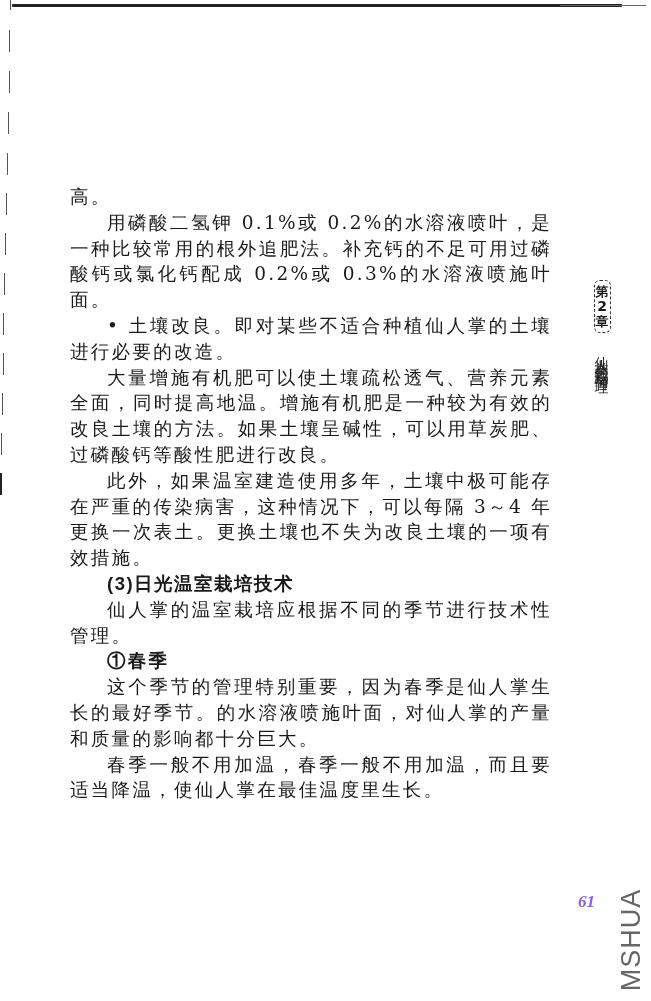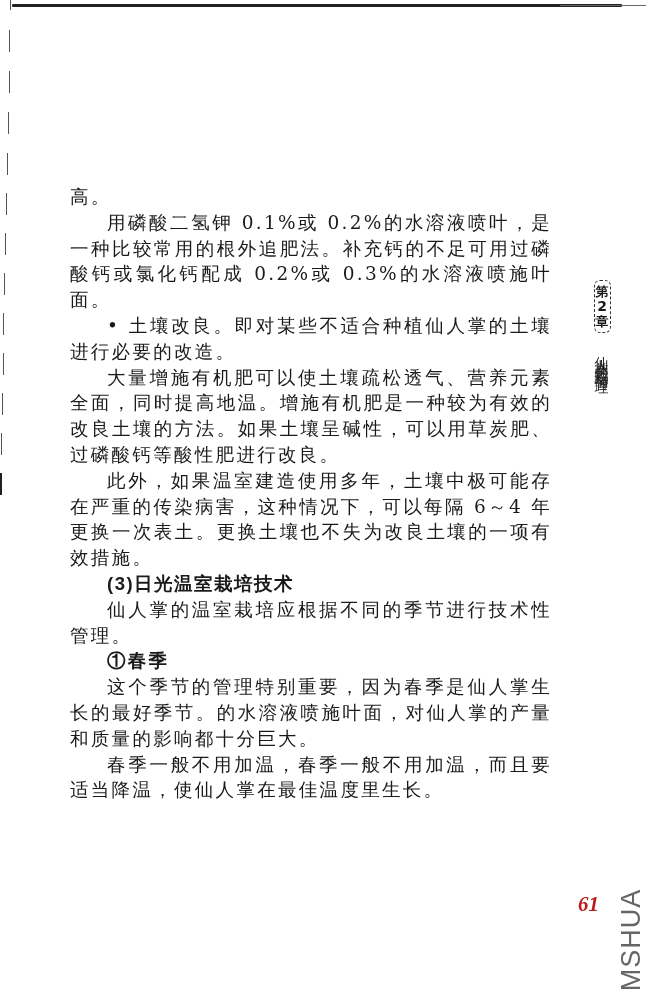--- a/index.html
+++ b/index.html
@@ -107,22 +107,22 @@
       letter-spacing: 3px;
       color: #222;
     }
     .page-number {
       position: absolute;
       left: 578px;
       top: 892px;
       font-family: "Liberation Serif", "DejaVu Serif", serif;
       font-style: italic;
       font-weight: bold;
-      font-size: 21px;
-      color: #b91c1c;
+      font-size: 17px;
+      color: #8b5cf6;
     }
     .watermark {
       position: absolute;
       left: 631px;
       top: 940px;
       transform: translate(-50%, -50%) rotate(-90deg);
       font-family: "Liberation Sans", "DejaVu Sans", sans-serif;
       font-size: 27px;
       letter-spacing: 1px;
       color: #666;
@@ -149,21 +149,21 @@
   <div class="dash" style="left:2px; top:393px;"></div>
   <div class="dash" style="left:1px; top:433px;"></div>
   <div class="dash" style="left:0px; top:473px; width:2px; background:#222;"></div>
 </div>
 
 <div class="page-text">
   <p>高。</p>
   <p class="indent">用磷酸二氢钾 0.1%或 0.2%的水溶液喷叶，是一种比较常用的根外追肥法。补充钙的不足可用过磷酸钙或氯化钙配成 0.2%或 0.3%的水溶液喷施叶面。</p>
   <p class="bullet">• 土壤改良。即对某些不适合种植仙人掌的土壤进行必要的改造。</p>
   <p class="indent">大量增施有机肥可以使土壤疏松透气、营养元素全面，同时提高地温。增施有机肥是一种较为有效的改良土壤的方法。如果土壤呈碱性，可以用草炭肥、过磷酸钙等酸性肥进行改良。</p>
-  <p class="indent">此外，如果温室建造使用多年，土壤中极可能存在严重的传染病害，这种情况下，可以每隔 6～4 年更换一次表土。更换土壤也不失为改良土壤的一项有效措施。</p>
+  <p class="indent">此外，如果温室建造使用多年，土壤中极可能存在严重的传染病害，这种情况下，可以每隔 3～4 年更换一次表土。更换土壤也不失为改良土壤的一项有效措施。</p>
   <p class="heading">(3)日光温室栽培技术</p>
   <p class="indent">仙人掌的温室栽培应根据不同的季节进行技术性管理。</p>
   <p class="subheading">①春季</p>
   <p class="indent">这个季节的管理特别重要，因为春季是仙人掌生长的最好季节。的水溶液喷施叶面，对仙人掌的产量和质量的影响都十分巨大。</p>
   <p class="indent">春季一般不用加温，春季一般不用加温，而且要适当降温，使仙人掌在最佳温度里生长。</p>
 </div>
 
 <div class="chapter-tab">
   <div class="chapter-box">
     <span>第</span>

